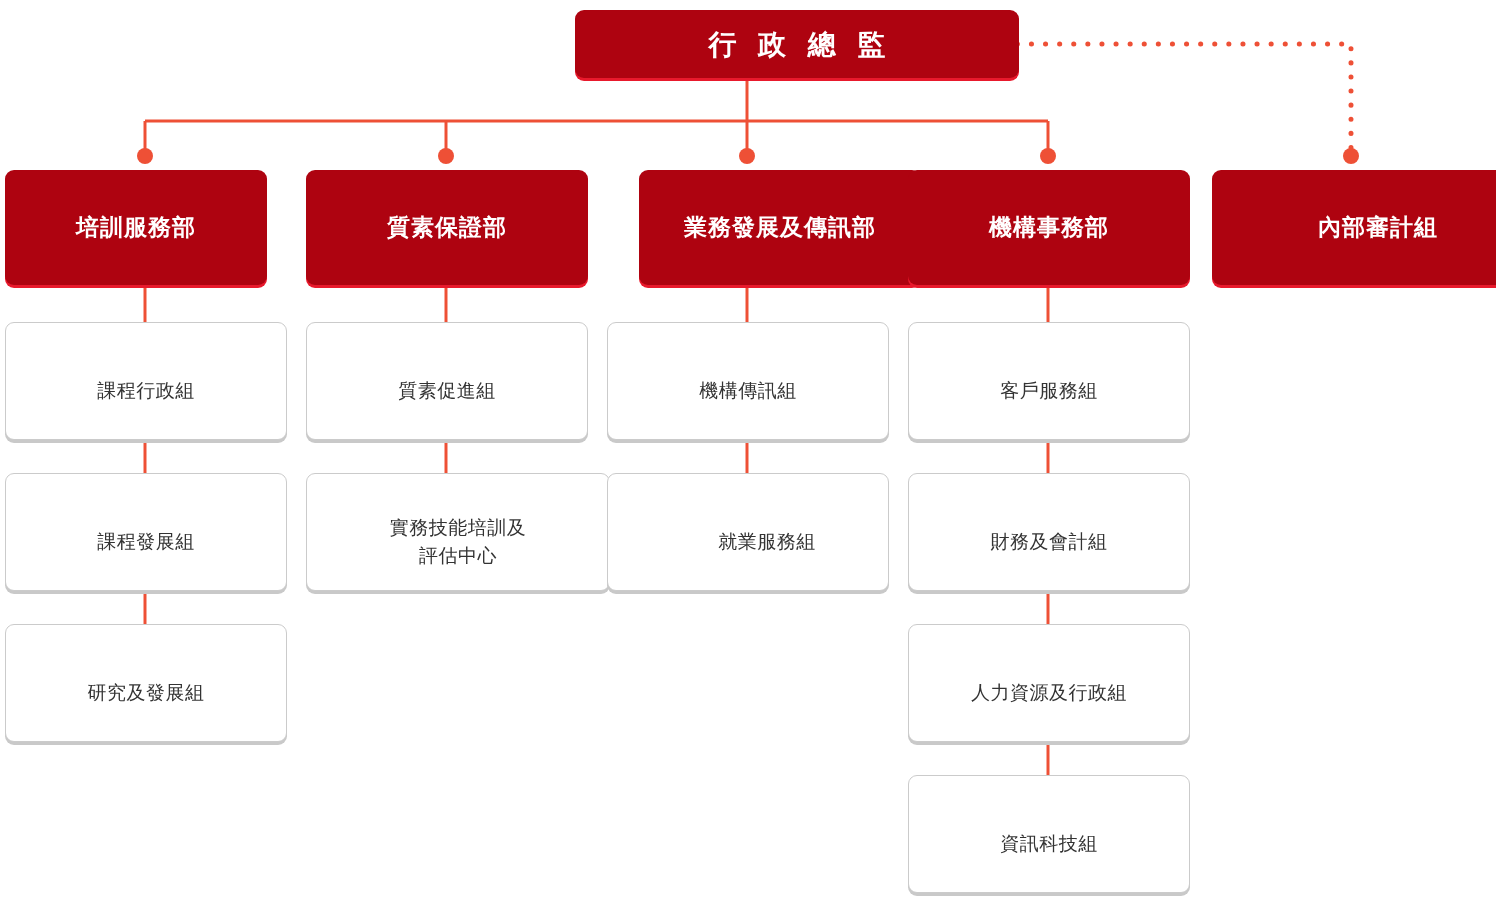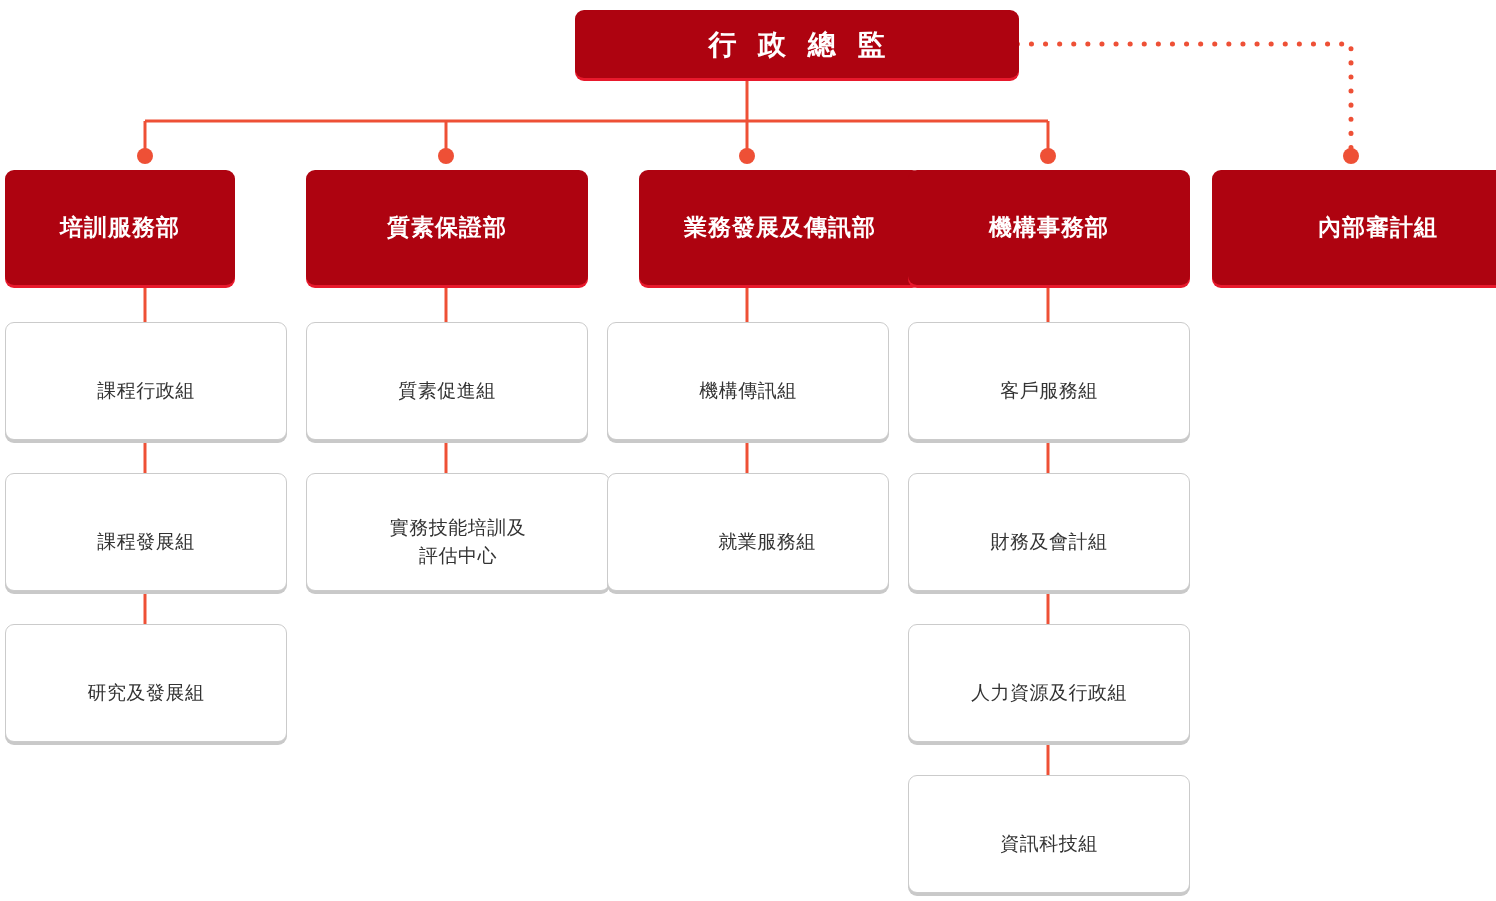--- a/index.html
+++ b/index.html
@@ -122,21 +122,21 @@
     <line x1="1048" y1="288" x2="1048" y2="322" stroke="#ee5036" stroke-width="3"></line>
     <line x1="1048" y1="440" x2="1048" y2="475" stroke="#ee5036" stroke-width="3"></line>
     <line x1="1048" y1="591" x2="1048" y2="626" stroke="#ee5036" stroke-width="3"></line>
     <line x1="1048" y1="742" x2="1048" y2="777" stroke="#ee5036" stroke-width="3"></line>
   </svg>
 
   <div class="node node-exec" style="left:527px; top:10px; width:444px; height:68px;margin-left:48px;">
     <span>行 政 總 監</span>
   </div>
 
-  <div class="node node-dept" style="left:5px; top:170px; width:230px; height:115px;">
+  <div class="node node-dept" style="left:5px; top:170px; width:262px; height:115px;">
     <span>培訓服務部</span>
   </div>
 
   <div class="node node-dept" style="left:306px; top:170px; width:282px; height:115px;">
     <span>質素保證部</span>
   </div>
 
   <div class="node node-dept" style="left:607px; top:170px; width:282px; height:115px;margin-left:32px;">
     <span>業務發展及傳訊部</span>
   </div>

